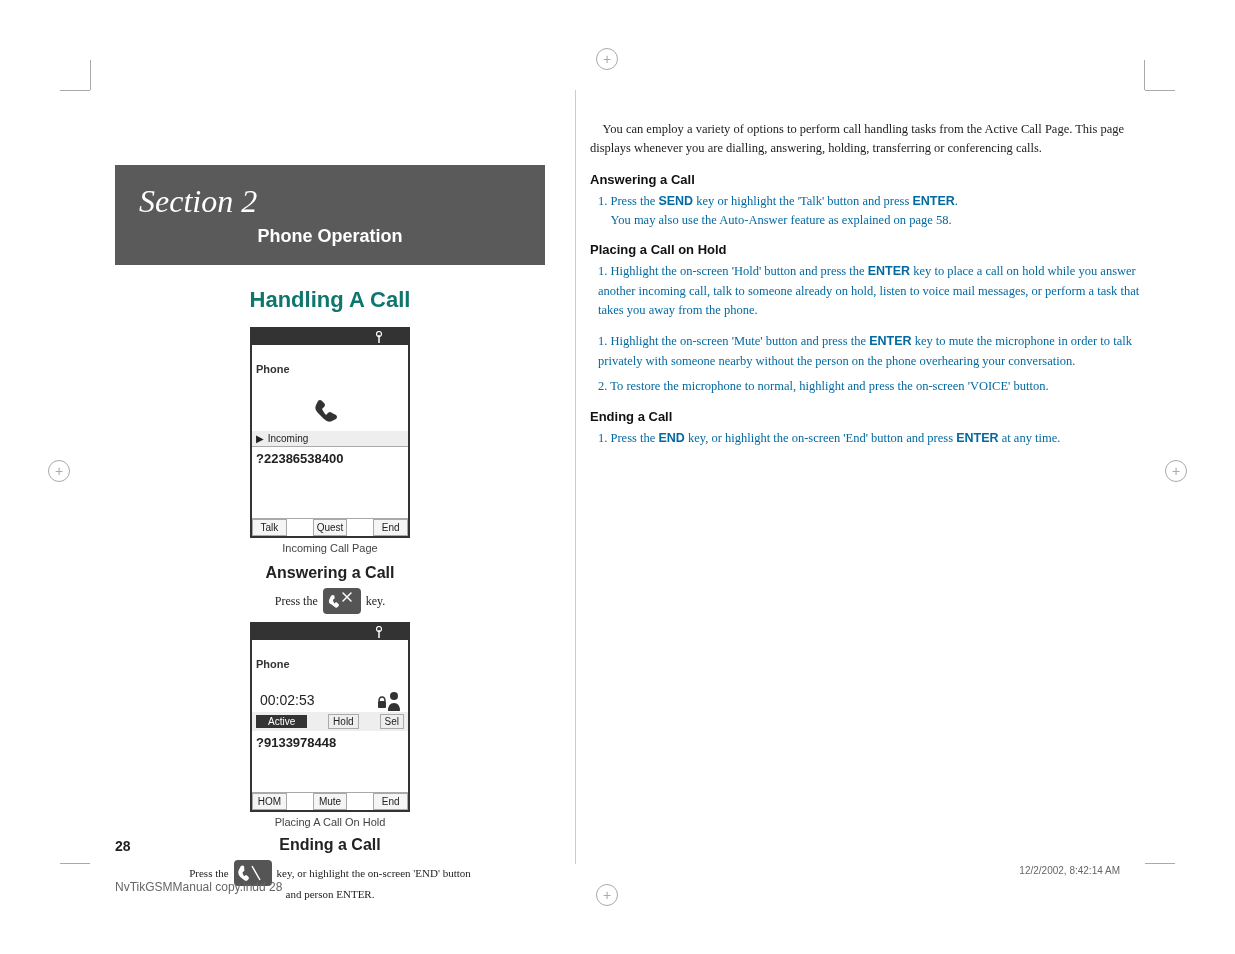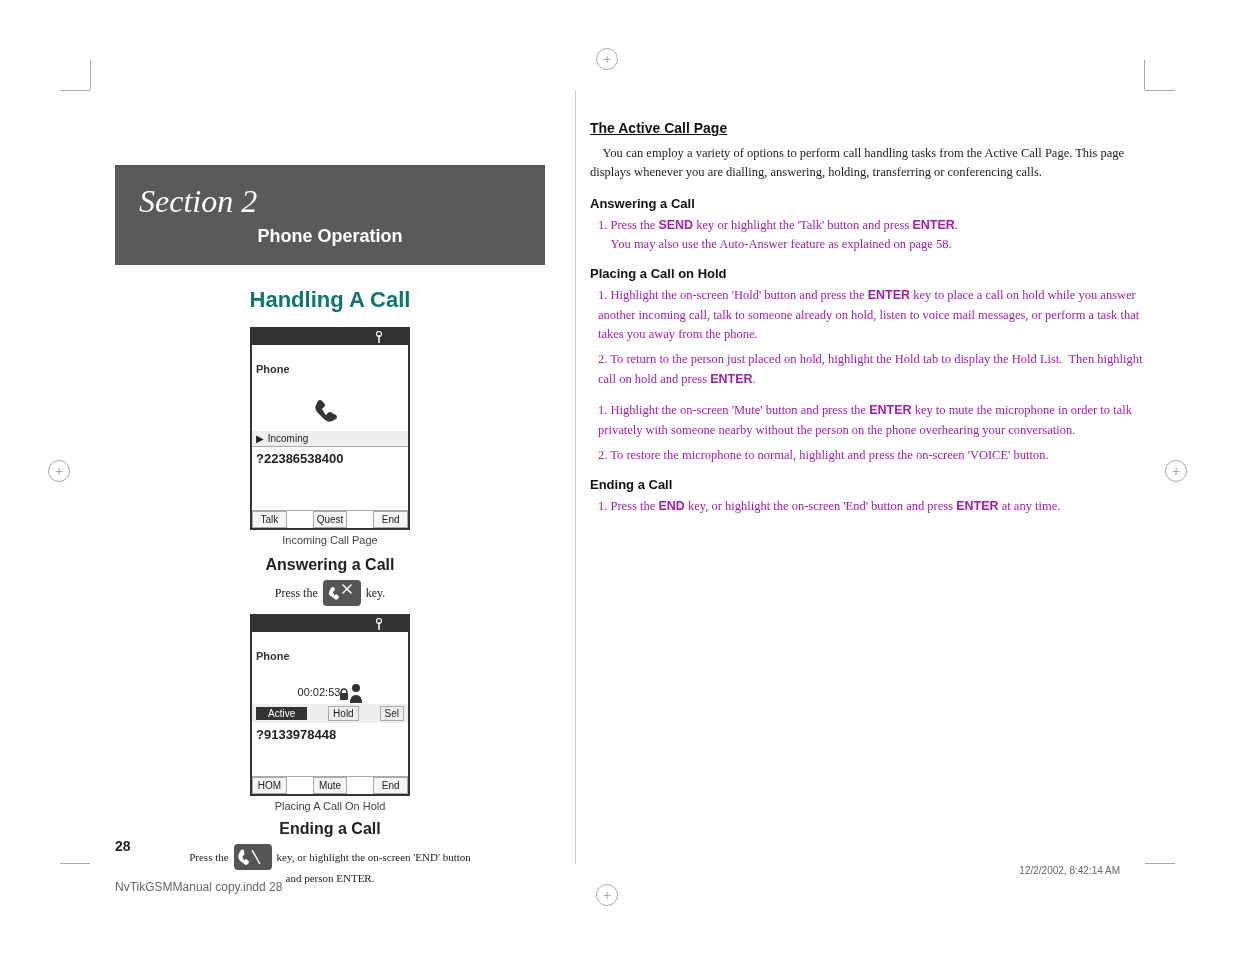--- a/index.html
+++ b/index.html
@@ -194,21 +194,21 @@
       border-top: 1px solid #aaa;
     }
     .phone-screen .ps-number2 {
       font-size: 13px;
       font-weight: bold;
       padding: 4px 4px;
     }
     .phone-screen .ps-buttons {
       display: flex;
       border-top: 1px solid #aaa;
-      margin-top: 10px;
+      margin-top: 18px;
       gap: 26px;
     }
     .phone-screen .ps-btn {
       flex: 1;
       text-align: center;
       border: 1px solid #aaa;
       padding: 2px 0;
       font-size: 10px;
       background: #f5f5f5;
     }
@@ -244,25 +244,25 @@
     
     .ps-active-row {
       display: flex;
       align-items: center;
       padding: 2px 4px;
       font-size: 10px;
       background: #eee;
       justify-content: space-between;
     }
     .ps-time {
-      font-size: 11px;
+      font-size: 14px;
       padding: 1px 8px;
       display: flex;
       align-items: center;
-      justify-content: center;
+      justify-content: space-between;
     }
 
     .place-hold-caption {
       text-align: center;
       font-family: Arial, Helvetica, sans-serif;
       font-size: 11px;
       color: #444;
       margin-bottom: 2px;
     }
     .ending-call-heading {
@@ -331,21 +331,21 @@
       font-weight: bold;
       margin-bottom: 5px;
       margin-top: 2px;
       color: #111;
     }
 
     .para {
       font-size: 12.5px;
       line-height: 1.55;
       margin-bottom: 12px;
-      color: #a21caf;
+      color: #0369a1;
       font-family: 'Times New Roman', Times, serif;
       padding-left: 8px;
     }
     .para p {
       margin-bottom: 6px;
     }
 
     .bold-word {
       font-weight: bold;
       font-family: Arial, Helvetica, sans-serif;
@@ -546,35 +546,33 @@
       <span>key, or highlight the on-screen 'END'  button</span>
     </div>
     <div style="text-align:center;font-size:11px;font-family:'Times New Roman',Times,serif;margin-top:2px;">and person ENTER.</div>
 
     <div style="position:absolute;bottom:10px;left:0;font-size:14px;font-weight:bold;font-family:Arial,sans-serif;">28</div>
 
   </div>
 
   <div class="right-col">
 
-    <div class="section-active-call">The Active Call Page</div>
 
     <div class="intro-para">
       &nbsp;&nbsp;&nbsp;&nbsp;<span>You can employ a variety of options to perform call handling tasks from the Active Call Page. This page displays whenever you are dialling, answering, holding, transferring or conferencing calls.</span>
     </div>
 
     <div class="sub-heading">Answering a Call</div>
     <div class="para">
       <p>1. Press the <span class="bold-word">SEND</span> key or highlight the 'Talk' button and press <span class="bold-word">ENTER</span>.<br>&nbsp;&nbsp;&nbsp;&nbsp;You may also use the Auto-Answer feature as explained on page 58.</p>
     </div>
 
     <div class="sub-heading">Placing a Call on Hold</div>
     <div class="para">
       <p>1. Highlight the on-screen 'Hold' button and press the <span class="bold-word">ENTER</span> key to place a call on hold while you answer another incoming call, talk to someone already on hold, listen to voice mail messages, or perform a task that takes you away from the phone.</p>
-      <p>2. To return to the person just placed on hold, highlight the Hold tab to display the Hold List.&nbsp; Then highlight call on hold and press <span class="bold-word">ENTER</span>.</p>
     </div>
 
     <div class="para">
       <p>1. Highlight the on-screen 'Mute' button and press the <span class="bold-word">ENTER</span> key to mute the microphone in order to talk privately with someone nearby without the person on the phone overhearing your conversation.</p>
       <p>2. To restore the microphone to normal, highlight and press the on-screen 'VOICE' button.</p>
     </div>
 
     <div class="sub-heading">Ending a Call</div>
     <div class="para">
       <p>1. Press the <span class="bold-word">END</span> key, or highlight the on-screen 'End' button and press <span class="bold-word">ENTER</span> at any time.</p>

